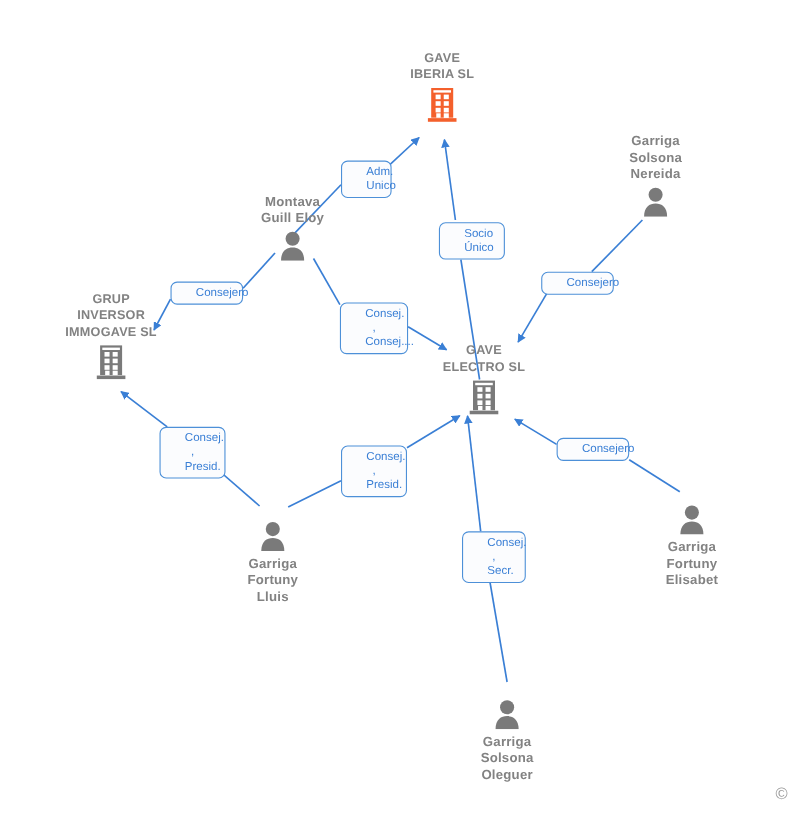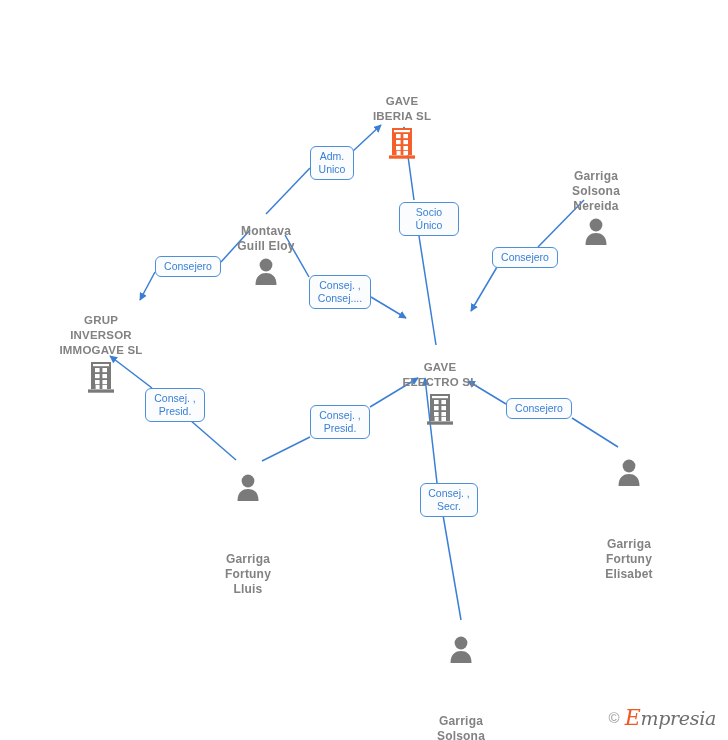--- a/index.html
+++ b/index.html
@@ -31,21 +31,20 @@
     text-align: center;
     z-index: 3;
   }
   .node-label {
     font-size: 11.5px;
     line-height: 15px;
     color: #828282;
     letter-spacing: .2px;
     white-space: pre-line;
     font-weight: bold;
-    margin-top: 48px;
   }
   .node.person .node-label {
     font-weight: bold;
     font-size: 12px;
   }
   .node-icon {
     height: 34px;
     display: flex;
     align-items: center;
     justify-content: center;
@@ -57,21 +56,21 @@
   .rel {
     position: absolute;
     z-index: 4;
     background: #fbfcfe;
     border: 1.3px solid #4d90d8;
     border-radius: 6px;
     color: #3a7fd5;
     font-size: 10.5px;
     line-height: 13px;
     text-align: center;
-    padding: 3px 7px;
+    padding: 3px 22px;
     white-space: pre-line;
     box-sizing: border-box;
   }
 
   
   #watermark {
     position: absolute;
     right: 12px;
     bottom: 10px;
     display: flex;
@@ -268,16 +267,15 @@
   <div class="rel" style="left:145px; top:388px; width:60px;">Consej. ,
 Presid.</div>
   <div class="rel" style="left:310px; top:405px; width:60px;">Consej. ,
 Presid.</div>
   <div class="rel" style="left:506px; top:398px; width:66px;">Consejero</div>
   <div class="rel" style="left:420px; top:483px; width:58px;">Consej. ,
 Secr.</div>
 
   <div id="watermark">
     <span class="copy">©</span>
-    <span class="brand"><span class="e">E</span><span>mpresia</span></span>
   </div>
 
 </div>
 
 </body></html>

